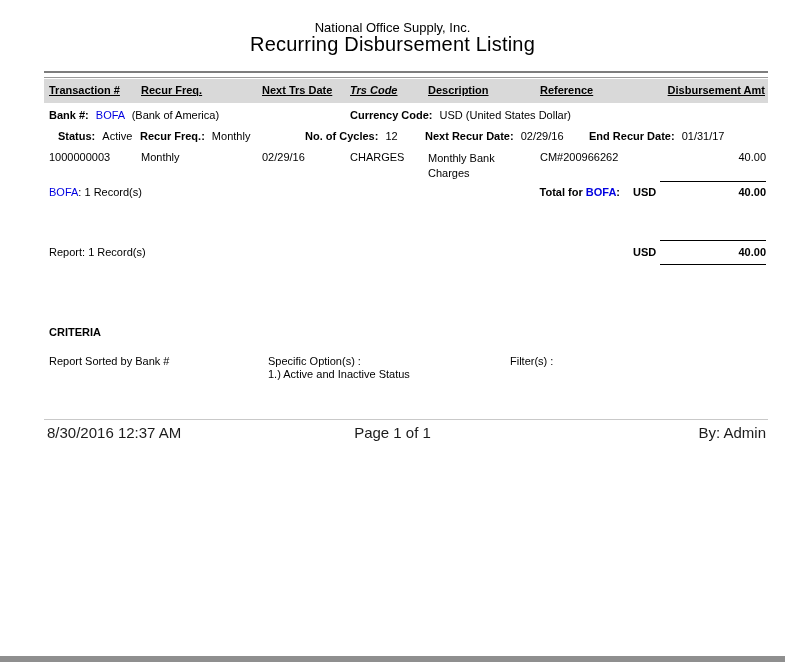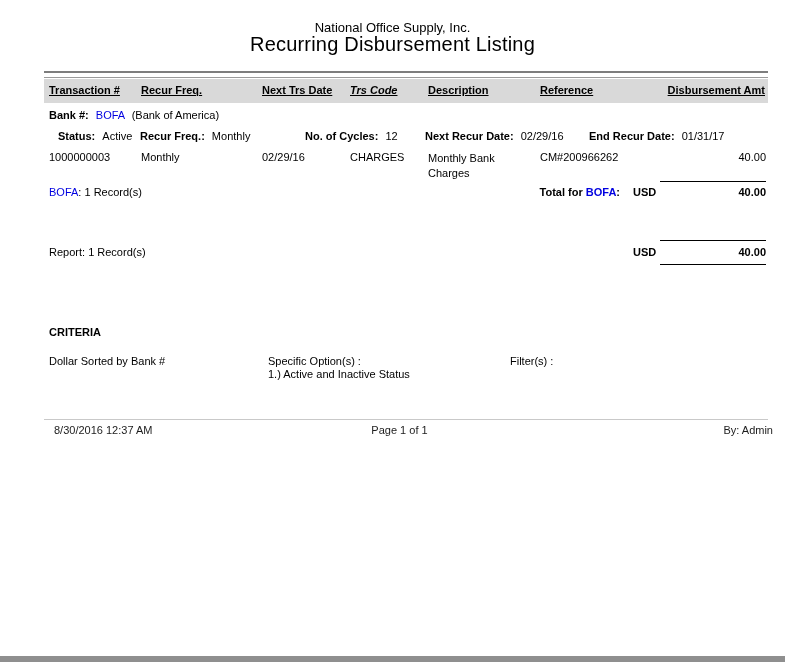--- a/index.html
+++ b/index.html
@@ -21,21 +21,21 @@
   .ital{}
   .blue{color:#0000e0;}
   .val{margin-left:4px;font-weight:normal;}
   .row-bank{top:109px;}
   .row-status{top:130px;}
   .row-data{top:151px;}
   .wrap{white-space:normal;line-height:15px;}
   .ralign{text-align:right;}
   .rule{border-top:1px solid #000;height:0;}
   .lrule{border-top:1px solid #c9c9c9;height:0;}
-  .foot{font-size:11px;color:#1c1c1c;margin-left:7px;}
+  .foot{font-size:15px;color:#1c1c1c;}
   .bottom-bar{top:656px;left:0;width:785px;height:6px;background:#8f8f8f;}
 </style>
 </head>
 <body>
 
 <div class="page">
 
   <div class="abs center company">National Office Supply, Inc.</div>
   <div class="abs center title">Recurring Disbursement Listing</div>
 
@@ -48,20 +48,24 @@
     <span class="c-tc">Trs Code</span>
     <span class="c-de">Description</span>
     <span class="c-rf">Reference</span>
     <span class="c-amt">Disbursement Amt</span>
   </div>
 
   <div class="abs row-bank" style="left:49px;">
     <span class="bold">Bank #:</span>
     <span class="blue val">BOFA</span>
     <span class="val">(Bank of America)</span>
+  </div>
+  <div class="abs row-bank" style="left:350px;">
+    <span class="bold">Currency Code:</span>
+    <span class="val">USD (United States Dollar)</span>
   </div>
 
   <div class="abs row-status" style="left:58px;">
     <span class="bold">Status:</span>
     <span class="val">Active</span>
   </div>
   <div class="abs row-status" style="left:140px;">
     <span class="bold">Recur Freq.:</span>
     <span class="val">Monthly</span>
   </div>
@@ -100,21 +104,21 @@
   <span class="abs bold ralign" style="top:186px;left:660px;width:106px;">40.00</span>
 
   <div class="abs rule" style="top:240px;left:660px;width:106px;"></div>
   <div class="abs rule" style="top:264px;left:660px;width:106px;"></div>
 
   <span class="abs ital" style="top:246px;left:49px;">Report: 1 Record(s)</span>
   <span class="abs bold" style="top:246px;left:633px;">USD</span>
   <span class="abs bold ralign" style="top:246px;left:660px;width:106px;">40.00</span>
 
   <span class="abs bold" style="top:326px;left:49px;">CRITERIA</span>
-  <span class="abs" style="top:355px;left:49px;">Dollar Sorted by Bank #</span>
+  <span class="abs" style="top:355px;left:49px;">Report Sorted by Bank #</span>
   <span class="abs" style="top:355px;left:268px;">Specific Option(s) :</span>
   <span class="abs" style="top:368px;left:268px;">1.) Active and Inactive Status</span>
   <span class="abs" style="top:355px;left:510px;">Filter(s) :</span>
 
   <div class="abs lrule" style="top:419px;left:44px;width:724px;"></div>
   <span class="abs foot" style="top:424px;left:47px;">8/30/2016 12:37 AM</span>
   <span class="abs foot center" style="top:424px;">Page 1 of 1</span>
   <span class="abs foot ralign" style="top:424px;left:600px;width:166px;">By: Admin</span>
 
   <div class="abs bottom-bar"></div>

